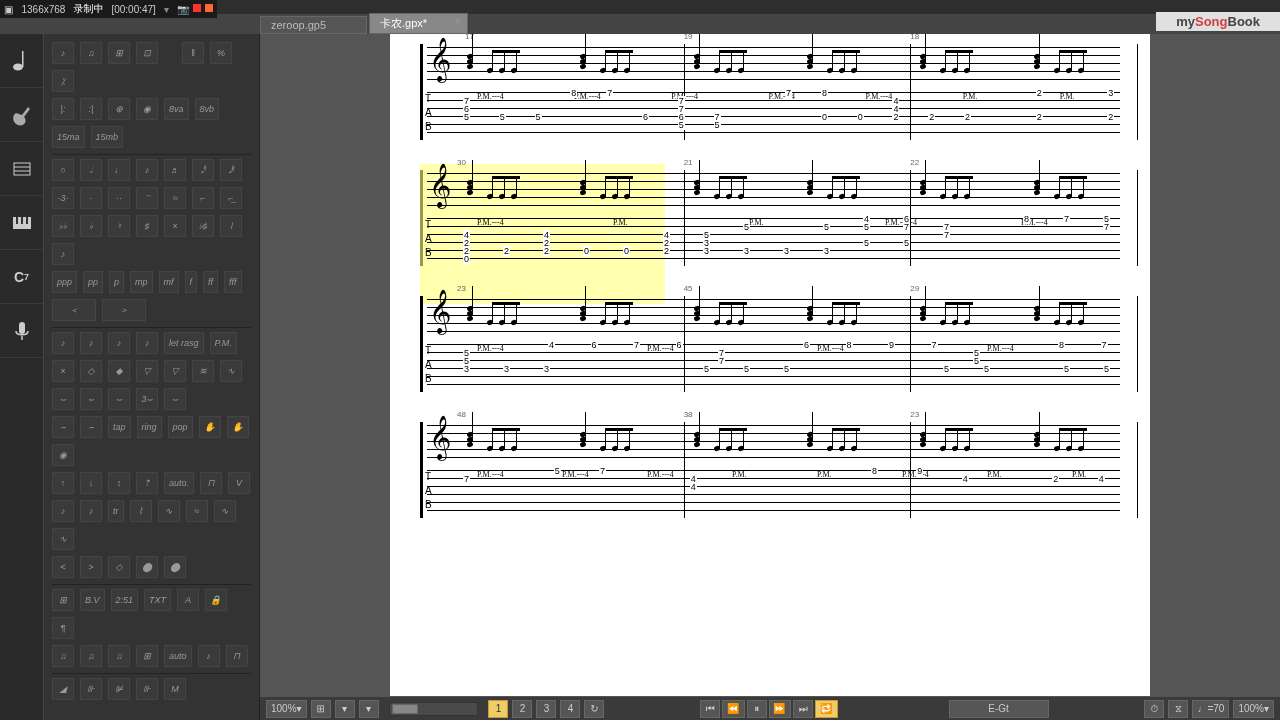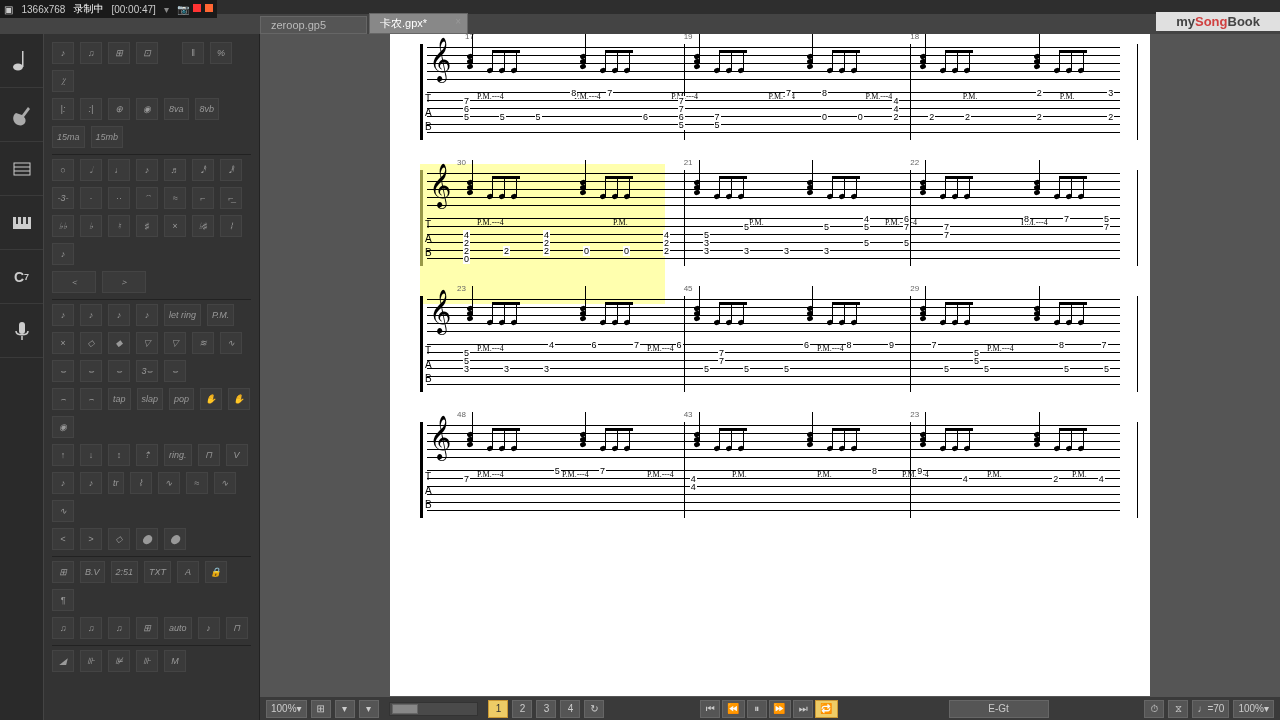--- a/index.html
+++ b/index.html
@@ -187,30 +187,40 @@
     <div class="palette-btn">♭♭</div>
     <div class="palette-btn">♭</div>
     <div class="palette-btn">♮</div>
     <div class="palette-btn">♯</div>
     <div class="palette-btn">×</div>
     <div class="palette-btn">♭♯</div>
     <div class="palette-btn">𝄔</div>
     <div class="palette-btn">♪</div>
   </div>
   <div class="palette-row">
+    <div class="palette-btn wide">ppp</div>
+    <div class="palette-btn wide">pp</div>
+    <div class="palette-btn wide">p</div>
+    <div class="palette-btn wide">mp</div>
+    <div class="palette-btn wide">mf</div>
+    <div class="palette-btn wide">f</div>
+    <div class="palette-btn wide">ff</div>
+    <div class="palette-btn wide">fff</div>
+  </div>
+  <div class="palette-row">
     <div class="palette-btn" style="width:44px">＜</div>
     <div class="palette-btn" style="width:44px">＞</div>
   </div>
   <div class="palette-sep"></div>
   <div class="palette-row">
     <div class="palette-btn">♪</div>
     <div class="palette-btn">♪</div>
     <div class="palette-btn">♪</div>
     <div class="palette-btn">♪</div>
-    <div class="palette-btn wide">let ring</div>
+    <div class="palette-btn wide">let rasg</div>
     <div class="palette-btn wide">P.M.</div>
   </div>
   <div class="palette-row">
     <div class="palette-btn">×</div>
     <div class="palette-btn">◇</div>
     <div class="palette-btn">◆</div>
     <div class="palette-btn">▽</div>
     <div class="palette-btn">▽</div>
     <div class="palette-btn">≋</div>
     <div class="palette-btn">∿</div>
@@ -219,32 +229,32 @@
     <div class="palette-btn">⌣</div>
     <div class="palette-btn">⌣</div>
     <div class="palette-btn">⌣</div>
     <div class="palette-btn">3⌣</div>
     <div class="palette-btn">⌣</div>
   </div>
   <div class="palette-row">
     <div class="palette-btn">⌢</div>
     <div class="palette-btn">⌢</div>
     <div class="palette-btn wide">tap</div>
-    <div class="palette-btn wide">slap</div>
+    <div class="palette-btn wide">ring</div>
     <div class="palette-btn wide">pop</div>
     <div class="palette-btn">✋</div>
     <div class="palette-btn">✋</div>
     <div class="palette-btn">◉</div>
   </div>
   <div class="palette-row">
     <div class="palette-btn">↑</div>
     <div class="palette-btn">↓</div>
     <div class="palette-btn">↕</div>
     <div class="palette-btn">⇡</div>
-    <div class="palette-btn wide">ring.</div>
+    <div class="palette-btn wide">auto.</div>
     <div class="palette-btn">⊓</div>
     <div class="palette-btn">V</div>
   </div>
   <div class="palette-row">
     <div class="palette-btn">♪</div>
     <div class="palette-btn">♪</div>
     <div class="palette-btn wide">tr</div>
     <div class="palette-btn">⌇</div>
     <div class="palette-btn">∿</div>
     <div class="palette-btn">≈</div>
@@ -663,21 +673,21 @@
             <div class="tab-num" style="left: 636px; top: 20px;">5</div>
             <div class="tab-num" style="left: 676px; top: 20px;">5</div>
           </div>
         </div>
       </div>
       <div class="system">
         <div class="staff-group">
           <div class="staff">
             <div class="clef">𝄞</div>
             <div class="measure-num" style="left: 30px;">48</div>
-            <div class="measure-num" style="left: 256.667px;">43</div>
+            <div class="measure-num" style="left: 256.667px;">38</div>
             <div class="measure-bar" style="left: 256.667px; height: 96px;"></div>
             <div class="measure-num" style="left: 483.333px;">23</div>
             <div class="measure-bar" style="left: 483.333px; height: 96px;"></div>
             <div class="measure-bar" style="left: 710px; height: 96px;"></div>
             <div class="notes-layer">
               <span class="note-head" style="position: absolute; left: 40px; top: 10px;"></span>
               <span class="note-head" style="position: absolute; left: 40px; top: 15px;"></span>
               <span class="note-head" style="position: absolute; left: 40px; top: 20px;"></span>
               <div class="stem" style="left: 45px; top: -10px; height: 30px;"></div>
               <span class="note-head" style="position: absolute; left: 60px; top: 24px;"></span>

